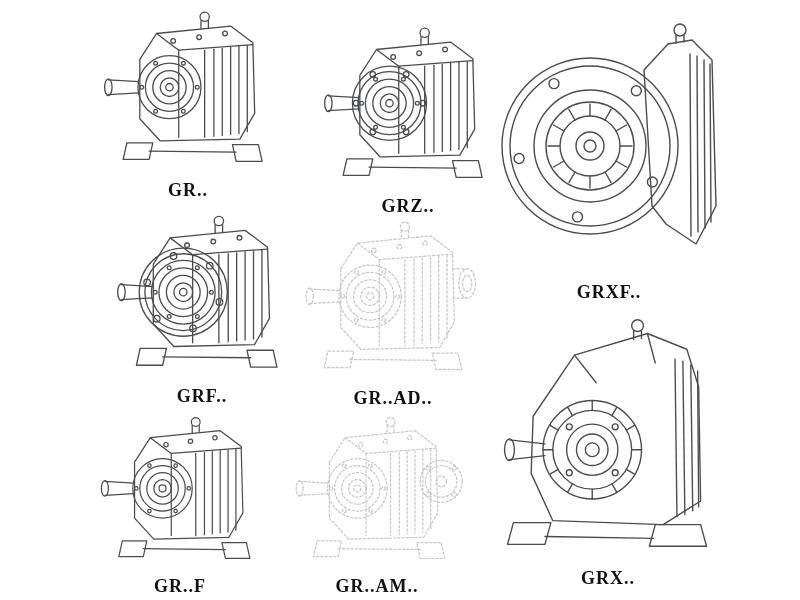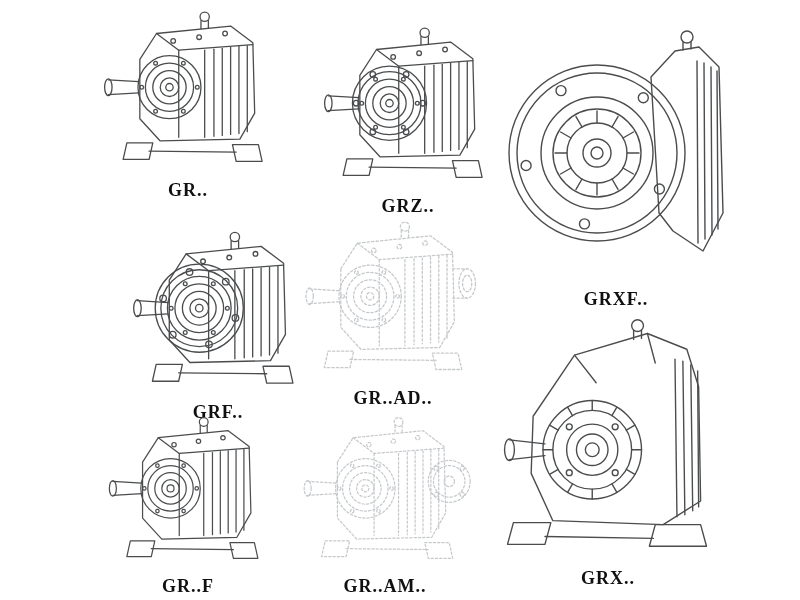--- a/index.html
+++ b/index.html
@@ -96,21 +96,21 @@
     <svg viewBox="0 0 200 190">
       <g class="art">
           <use href="#gbx-base"></use>
           <use href="#gbx-ring"></use>
           <use href="#gbx-front"></use>
         </g>
     </svg>
     <figcaption class="caption">GRZ..</figcaption>
   </figure>
 
-  <figure class="fig" style="left:482px;top:2px;width:238px;height:296px;margin:15px">
+  <figure class="fig" style="left:482px;top:2px;width:238px;height:296px;margin:8px">
     <svg viewBox="0 0 230 270">
       <g class="art">
 
         <polygon points="150,60 174,34 198,30 218,50 222,196 202,234 172,214 158,196"></polygon>
         <line x1="196" y1="44" x2="197" y2="226"></line>
         <line x1="203" y1="46" x2="204" y2="222"></line>
         <line x1="210" y1="50" x2="211" y2="218"></line>
         <line x1="216" y1="54" x2="217" y2="212"></line>
         <circle cx="186" cy="20" r="6"></circle>
         <line x1="182" y1="25" x2="182" y2="33"></line>
@@ -139,21 +139,21 @@
         <line x1="96" y1="106" x2="96" y2="94"></line>
         <line x1="111" y1="110" x2="117" y2="99.6"></line>
         <line x1="122" y1="121" x2="132.4" y2="115"></line>
         <circle cx="96" cy="136" r="14"></circle>
         <circle cx="96" cy="136" r="6"></circle>
       </g>
     </svg>
     <figcaption class="caption">GRXF..</figcaption>
   </figure>
 
-  <figure class="fig" style="left:96px;top:206px;width:212px;height:204px;margin:16px">
+  <figure class="fig" style="left:96px;top:206px;width:212px;height:204px;margin:0">
     <svg viewBox="0 0 200 190">
       <g class="art">
           <use href="#gbx-base"></use>
           <use href="#gbx-flange"></use>
           <use href="#gbx-front"></use>
         </g>
     </svg>
     <figcaption class="caption">GRF..</figcaption>
   </figure>
 
@@ -213,31 +213,31 @@
           <use href="#gbx-front"></use>
         <ellipse cx="186" cy="78" rx="9" ry="16"></ellipse>
         <ellipse cx="186" cy="78" rx="5" ry="9"></ellipse>
         <line x1="170" y1="62" x2="186" y2="62"></line>
         <line x1="170" y1="94" x2="186" y2="94"></line>
       </g>
     </svg>
     <figcaption class="caption">GR..AD..</figcaption>
   </figure>
 
-  <figure class="fig" style="left:88px;top:408px;width:200px;height:192px;margin:0">
+  <figure class="fig" style="left:80px;top:408px;width:200px;height:192px;margin:0">
     <svg viewBox="0 0 200 190">
       <g class="art">
           <use href="#gbx-base"></use>
           <use href="#gbx-front"></use>
         </g>
     </svg>
     <figcaption class="caption">GR..F</figcaption>
   </figure>
 
-  <figure class="fig" style="left:282px;top:408px;width:206px;height:192px;margin:0">
+  <figure class="fig" style="left:274px;top:408px;width:206px;height:192px;margin:0">
     <svg viewBox="0 0 205 190">
       <g class="art ghost">
         <use href="#gbx-base"></use>
           <use href="#gbx-front"></use>
         <circle cx="176" cy="84" r="24"></circle>
         <circle cx="176" cy="84" r="18"></circle>
         <circle cx="176" cy="84" r="6"></circle>
         <circle cx="190.9" cy="98.9" r="2.5"></circle>
         <circle cx="161.1" cy="98.9" r="2.5"></circle>
         <circle cx="161.1" cy="69.1" r="2.5"></circle>

